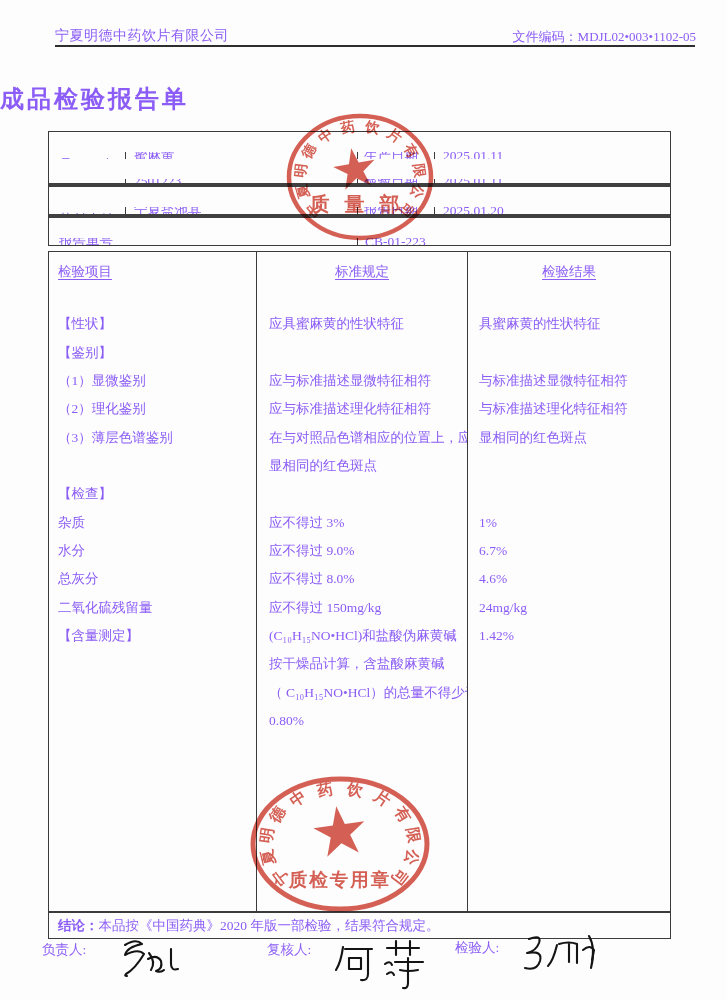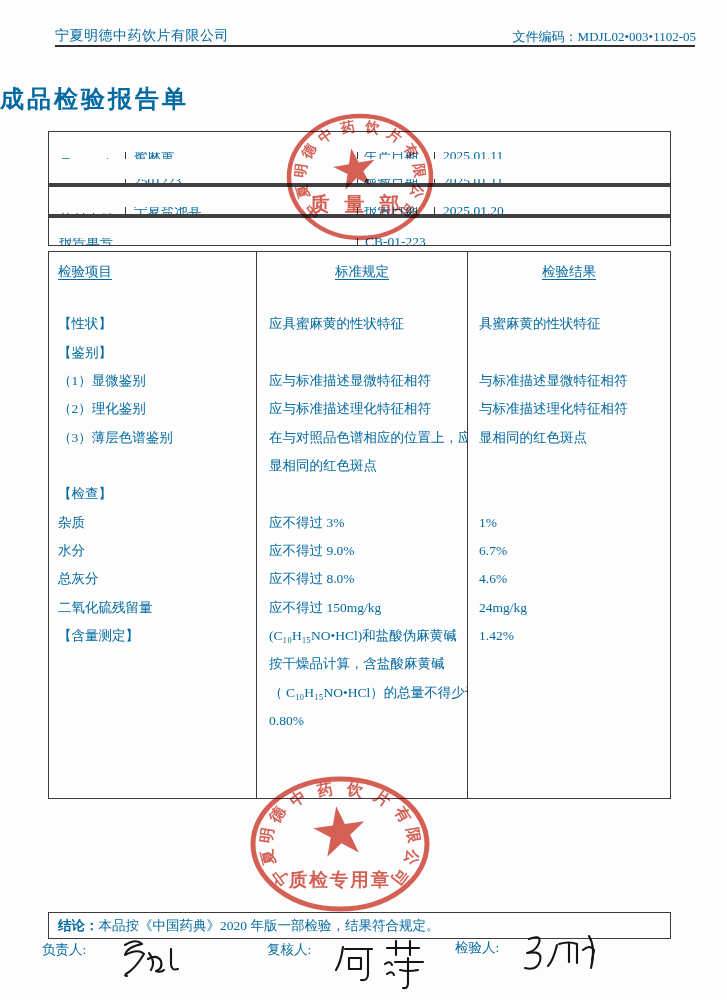--- a/index.html
+++ b/index.html
@@ -1,19 +1,19 @@
 <!DOCTYPE html>
 <html style="--stamp-red: #d0473a;"><head>
 <meta charset="utf-8">
 <style>
   * { margin:0; padding:0; box-sizing:border-box; }
   html,body { background:#fff; }
   .page {
     position:relative; width:727px; height:1000px; background:#fdfdfd;
-    font-family:"Liberation Serif","DejaVu Serif",serif; color:#0369a1;
+    font-family:"Liberation Serif","DejaVu Serif",serif; color:#8b5cf6;
     overflow:hidden;
   }
   
   .company { position:absolute; left:55px; top:27px; font-size:14px; letter-spacing:.5px; }
   .doccode { position:absolute; right:31px; top:28px; font-size:13px; }
   .hrule   { position:absolute; left:55px; top:45px; width:640px; height:2px; background:#2e2e2e; }
   .title   { position:absolute; left:0; top:83px; width:727px; text-align:left;
              font-size:24px; font-weight:bold; letter-spacing:3px; }
 
   
@@ -27,21 +27,21 @@
   .cell { display:flex; align-items:center; padding-left:8px; white-space:pre; overflow:hidden;margin-top:20px; }
   .br { border-right:1px solid #3b3b3b; }
   .bb { border-bottom:4px solid #404040; }
   .jlabel { display:block; padding:4px 10px 0 10px; text-align:justify; text-align-last:justify; }
   .dlabel { padding-left:6px; }
   .span2 { grid-column:1 / 3; padding-left:10px; }
   .span2v { grid-column:3 / 5; padding-left:7px; }
 
   
   .main-table {
-    position:absolute; left:48px; top:251px; width:623px; height:548px;
+    position:absolute; left:48px; top:251px; width:623px; height:661px;
     border:1px solid #3b3b3b; display:grid; grid-template-columns:208px 211px 1fr;
     font-size:13.5px;
   }
   .mcol { overflow:hidden; }
   .mcol.c1 { border-right:1px solid #3b3b3b; }
   .mcol.c2 { border-right:1px solid #3b3b3b; }
   .chead { height:40px; display:flex; align-items:center; justify-content:center; }
   .chead span { text-decoration:underline; text-underline-offset:3px; }
   .c1 .chead { justify-content:flex-start; padding-left:9px; }
   .spacer { height:18px; }

